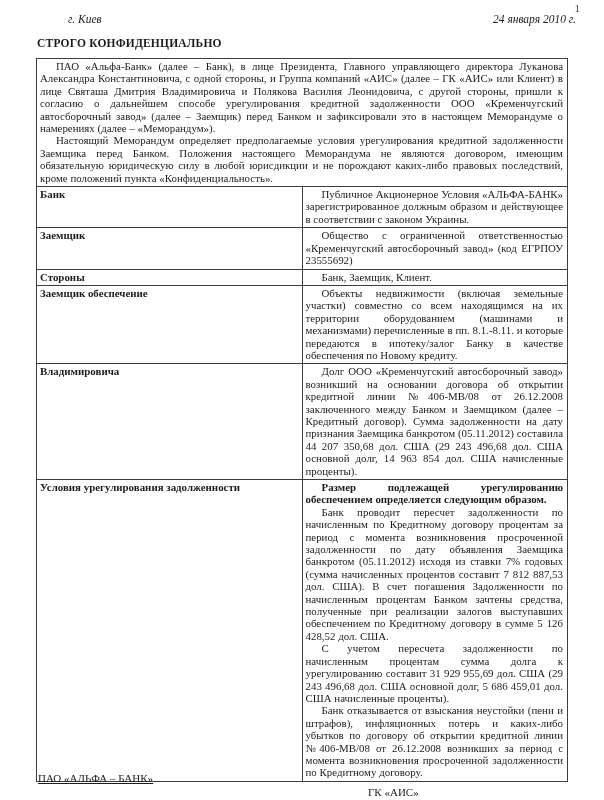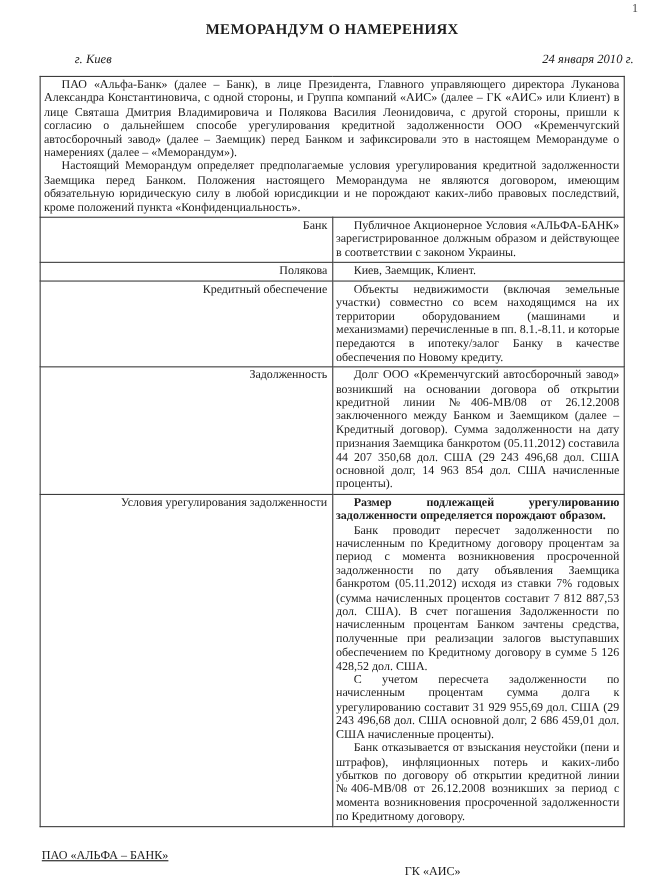--- a/index.html
+++ b/index.html
@@ -43,22 +43,22 @@
     table-layout: fixed;
   }
   table.doc-table td {
     border: 1px solid #3d3d3d;
     vertical-align: top;
     padding: 1px 4px 2px 3px;
     font-size: 10.9px; line-height: 12.4px;
   }
   td.label-cell {
     width: 130px;
-    font-weight: normal;
-    padding-left: 4px; padding-top: 2px; text-align: right;
+    font-weight: bold;
+    padding-left: 4px; padding-top: 2px;
   }
   td.value-cell p, td.intro-cell p {
     margin: 0;
     text-align: justify;
     text-indent: 16px;
   }
   td.parties-cell { padding-bottom: 15px; }
   p.bold-para { font-weight: bold; }
   .signatures {
     position: absolute; top: 772px; left: 0;
@@ -68,73 +68,79 @@
   .signatures .sig-left { position: absolute; left: 38px; top: 0; text-decoration: underline; }
   .signatures .sig-right { position: absolute; left: 368px; top: 14px; }
 </style>
 </head>
 <body>
 
 <div class="page">
 
   <div class="page-number">1</div>
 
-  <h1 class="doc-title">МЕМОРАНДУМ О НАМЕРЕНИЯХ</h1>
 
   <div class="place-date">
     <span class="place">г. Киев</span>
     <span class="date">24  января 2010 г.</span>
   </div>
 
+  <div class="confidential">СТРОГО КОНФИДЕНЦИАЛЬНО</div>
 
   <table class="doc-table">
     <tbody>
       <tr>
         <td colspan="2" class="intro-cell">
           <p>ПАО «Альфа-Банк» (далее – Банк), в лице Президента, Главного управляющего директора Луканова Александра Константиновича, с одной стороны, и Группа компаний «АИС» (далее – ГК «АИС» или Клиент) в лице Святаша Дмитрия Владимировича и Полякова Василия Леонидовича, с другой стороны, пришли к согласию о дальнейшем способе урегулирования кредитной задолженности ООО «Кременчугский автосборочный завод» (далее – Заемщик) перед Банком и зафиксировали это в настоящем Меморандуме о намерениях (далее – «Меморандум»).</p>
           <p>Настоящий Меморандум определяет предполагаемые условия урегулирования кредитной задолженности Заемщика перед Банком. Положения настоящего Меморандума не являются договором, имеющим обязательную юридическую силу в любой юрисдикции и не порождают каких-либо правовых последствий, кроме положений пункта «Конфиденциальность».</p>
         </td>
       </tr>
 
       <tr>
         <td class="label-cell">Банк</td>
         <td class="value-cell">
           <p>Публичное Акционерное Условия «АЛЬФА-БАНК» зарегистрированное должным образом и действующее в соответствии с законом Украины.</p>
         </td>
       </tr>
 
 
-
       <tr>
-        <td class="label-cell">Полякова</td>
-        <td class="value-cell parties-cell">
-          <p>Киев, Заемщик, Клиент.</p>
+        <td class="label-cell">Заемщик</td>
+        <td class="value-cell">
+          <p>Общество с ограниченной ответственностью «Кременчугский автосборочный завод» (код ЕГРПОУ 23555692)</p>
         </td>
       </tr>
 
       <tr>
-        <td class="label-cell">Кредитный обеспечение</td>
+        <td class="label-cell">Стороны</td>
+        <td class="value-cell parties-cell">
+          <p>Банк, Заемщик, Клиент.</p>
+        </td>
+      </tr>
+
+      <tr>
+        <td class="label-cell">Заемщик обеспечение</td>
         <td class="value-cell">
           <p>Объекты недвижимости (включая земельные участки) совместно со всем находящимся на их территории оборудованием (машинами и механизмами) перечисленные в пп. 8.1.-8.11. и которые передаются в ипотеку/залог Банку в качестве обеспечения по Новому кредиту.</p>
         </td>
       </tr>
 
       <tr>
-        <td class="label-cell">Задолженность</td>
+        <td class="label-cell">Владимировича</td>
         <td class="value-cell">
           <p>Долг ООО «Кременчугский автосборочный завод» возникший на основании договора об открытии кредитной линии №406-МВ/08 от 26.12.2008  заключенного между Банком и Заемщиком (далее – Кредитный договор). Сумма задолженности на дату признания Заемщика банкротом (05.11.2012) составила 44 207 350,68 дол. США (29 243 496,68 дол. США основной долг, 14 963 854 дол. США начисленные проценты).</p>
         </td>
       </tr>
 
       <tr>
         <td class="label-cell">Условия урегулирования задолженности</td>
         <td class="value-cell">
-          <p class="bold-para">Размер подлежащей урегулированию задолженности определяется порождают образом.</p>
+          <p class="bold-para">Размер подлежащей урегулированию обеспечением определяется следующим образом.</p>
           <p>Банк проводит пересчет задолженности по начисленным по Кредитному договору процентам за период с момента возникновения просроченной задолженности по дату объявления Заемщика банкротом (05.11.2012) исходя из ставки 7% годовых (сумма начисленных процентов составит 7 812 887,53 дол. США). В счет погашения Задолженности по начисленным процентам Банком зачтены средства, полученные при реализации залогов выступавших обеспечением по Кредитному договору в сумме 5 126 428,52 дол. США.</p>
-          <p>С учетом пересчета задолженности по начисленным процентам сумма долга к урегулированию составит 31 929 955,69 дол. США (29 243 496,68 дол. США основной долг, 2 686 459,01 дол. США начисленные проценты).</p>
+          <p>С учетом пересчета задолженности по начисленным процентам сумма долга к урегулированию составит 31 929 955,69 дол. США (29 243 496,68 дол. США основной долг, 5 686 459,01 дол. США начисленные проценты).</p>
           <p>Банк отказывается от взыскания неустойки (пени и штрафов), инфляционных потерь и каких-либо убытков по договору об открытии кредитной линии №406-МВ/08 от 26.12.2008 возникших за период с момента возникновения просроченной задолженности по Кредитному договору.</p>
 
         </td>
       </tr>
     </tbody>
   </table>
 
   <div class="signatures">
     <span class="sig-left">ПАО «АЛЬФА – БАНК»</span>
     <span class="sig-right">ГК «АИС»</span>

